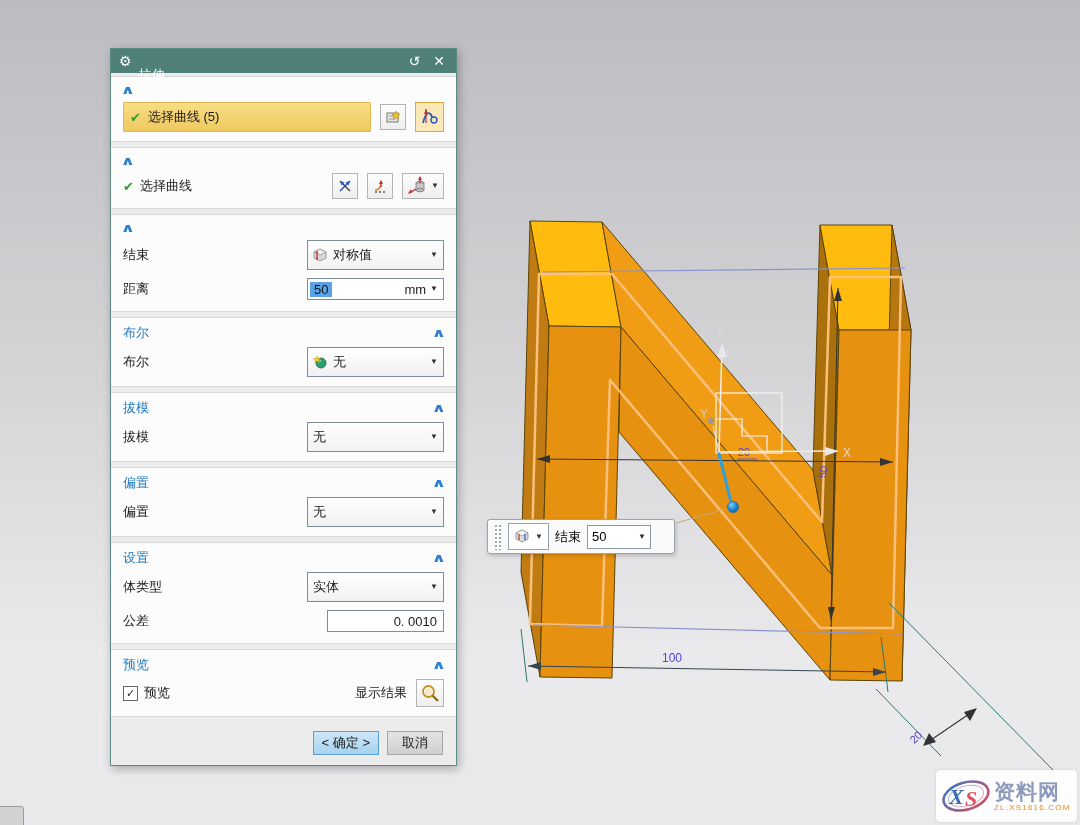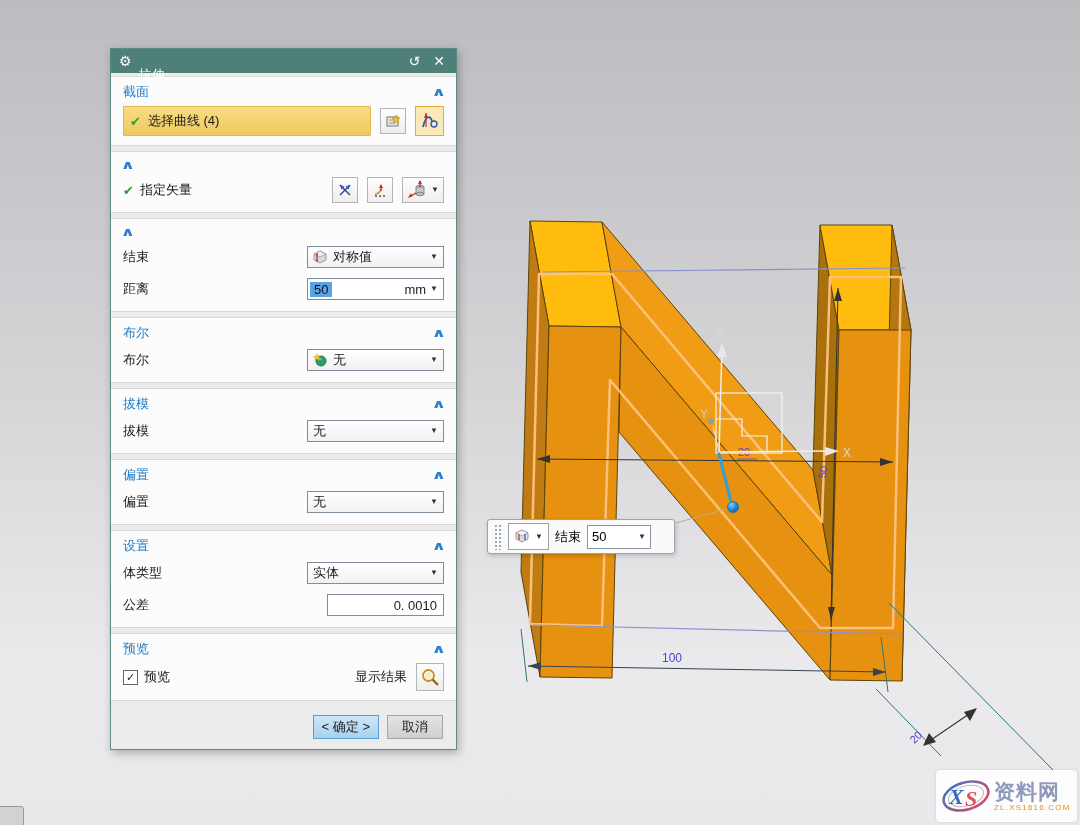--- a/index.html
+++ b/index.html
@@ -30,21 +30,21 @@
   .spacer{flex:1;}
   .check{color:#28a428;font-weight:bold;font-size:13px;}
   .yellow-band{flex:1;display:flex;align-items:center;gap:7px;height:28px;
     background:linear-gradient(180deg,#f8dd85,#eec95f);border:1px solid #e0b84e;border-radius:1px;padding:0 6px;}
   .iconbtn{width:24px;height:24px;border:1px solid #b4b4b4;background:linear-gradient(#fdfdfd,#eee);
     display:flex;align-items:center;justify-content:center;margin-left:3px;}
   .iconbtn.hl{background:#fbeab8;border:1px solid #e0a93c;width:27px;height:28px;}
   .iconbtn.wide{width:40px;gap:2px;}
   .caret{font-size:8px;color:#333;line-height:1;}
   .dd{display:flex;align-items:center;border:1px solid #7f8c99;background:linear-gradient(#ffffff,#f1f1f1);
-      height:22px;width:137px;padding:0 5px;gap:5px;box-sizing:border-box;}
+      height:30px;width:137px;padding:0 5px;gap:5px;box-sizing:border-box;}
   .dd .val{flex:1;font-size:13px;}
   .numfield{display:flex;align-items:center;border:1px solid #7f8c99;background:#fff;height:22px;width:137px;
       padding:0 5px 0 2px;gap:4px;box-sizing:border-box;}
   .selval{background:#5aa2e4;color:#09131c;padding:0 4px;font-size:13px;}
   .tolfield{border:1px solid #7f8c99;background:#fff;height:22px;width:117px;display:flex;align-items:center;
       justify-content:flex-end;padding:0 6px;box-sizing:border-box;font-size:13px;}
   .cb{width:13px;height:13px;border:1px solid #666;background:#fff;display:inline-flex;align-items:center;
       justify-content:center;font-size:11px;color:#222;line-height:1;}
   .footer{display:flex;justify-content:flex-end;gap:8px;padding:9px 13px 10px 13px;background:#ececec;}
   .btn{height:24px;min-width:56px;display:flex;align-items:center;justify-content:center;
@@ -160,27 +160,26 @@
     <span class="gear">⚙</span>
     <span class="title">拉伸</span>
     <span class="tb-btn">↺</span>
     <span class="tb-btn">✕</span>
   </div>
 
   <div class="dlg-body">
 
     <div class="section">
       <div class="sec-head">
-        <span class="sec-title">截面</span>
         <span class="chev">∧</span>
       </div>
       <div class="frow">
         <div class="yellow-band">
           <span class="check">✔</span>
-          <span>选择曲线 (4)</span>
+          <span>选择曲线 (5)</span>
         </div>
         <span class="iconbtn">
           <svg width="16" height="16">
             <rect x="2" y="4" width="11" height="9" fill="#e8e8e8" stroke="#777"></rect>
             <line x1="4" y1="7" x2="11" y2="7" stroke="#999"></line>
             <line x1="4" y1="10" x2="11" y2="10" stroke="#999"></line>
             <polygon points="11,2 12.5,5 15,5 13,7 13.8,10 11,8.3 8.2,10 9,7 7,5 9.5,5" fill="#f0c030" stroke="#b08000" stroke-width="0.5"></polygon>
           </svg>
         </span>
         <span class="iconbtn hl">
@@ -193,21 +192,21 @@
         </span>
       </div>
     </div>
 
     <div class="section">
       <div class="sec-head">
         <span class="chev">∧</span>
       </div>
       <div class="frow">
         <span class="check">✔</span>
-        <span class="lbl">指定矢量</span>
+        <span class="lbl">选择曲线</span>
         <span class="spacer"></span>
         <span class="iconbtn">
           <svg width="16" height="16">
             <line x1="3" y1="13" x2="13" y2="3" stroke="#2a56c8" stroke-width="1.6"></line>
             <polygon points="13,3 8.5,4.5 11.5,7.5" fill="#2a56c8"></polygon>
             <line x1="3" y1="3" x2="13" y2="13" stroke="#444" stroke-width="1.4"></line>
             <polygon points="3,3 4.5,7.5 7.5,4.5" fill="#2a56c8"></polygon>
           </svg>
         </span>
         <span class="iconbtn">

